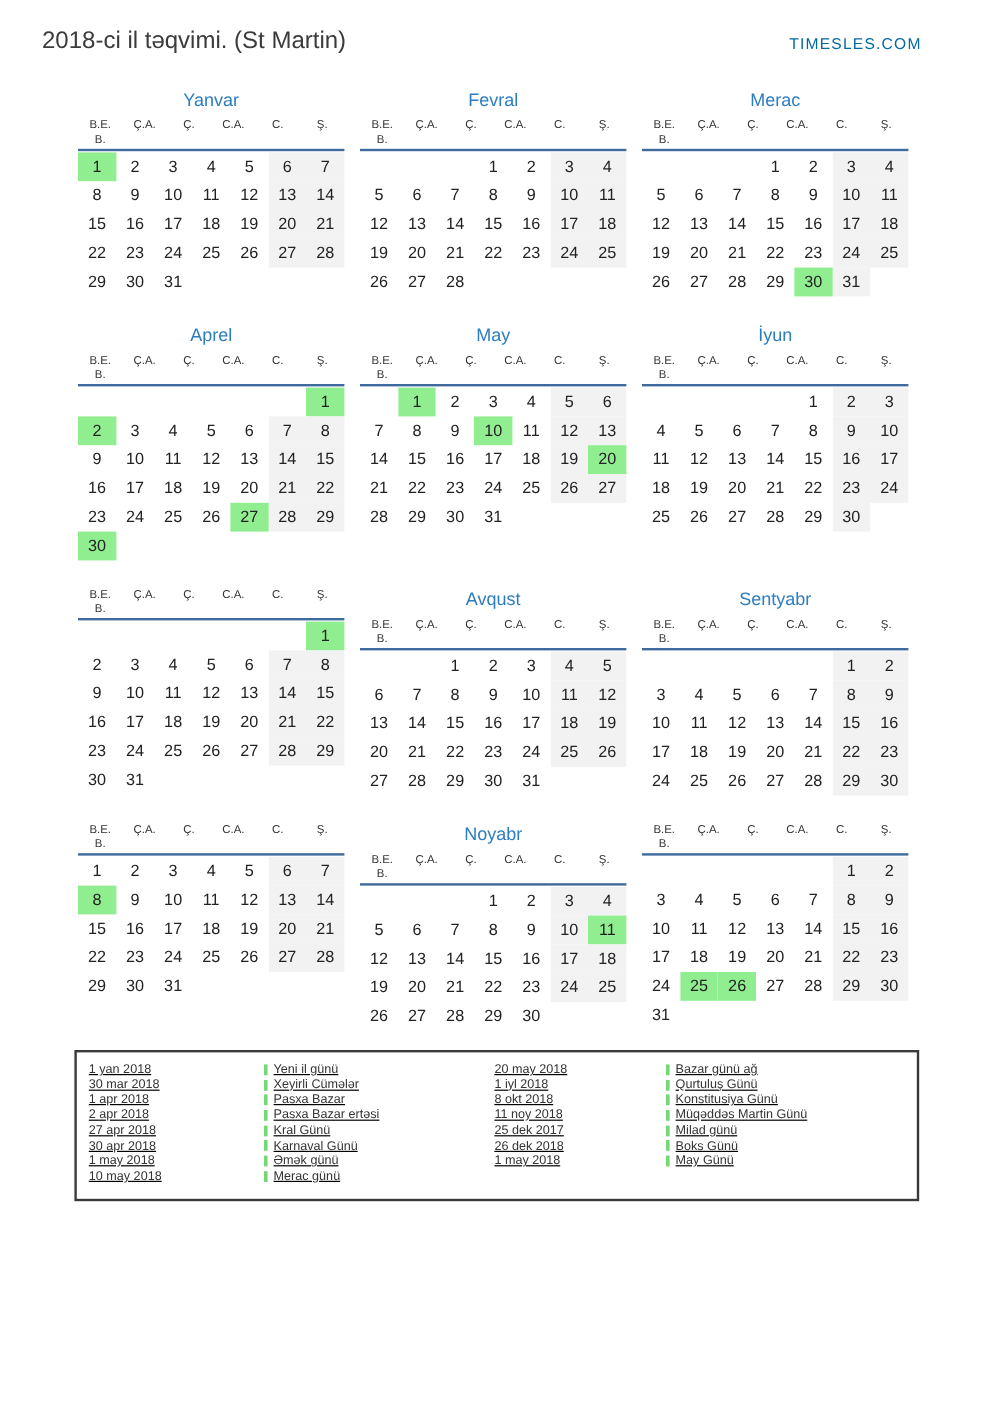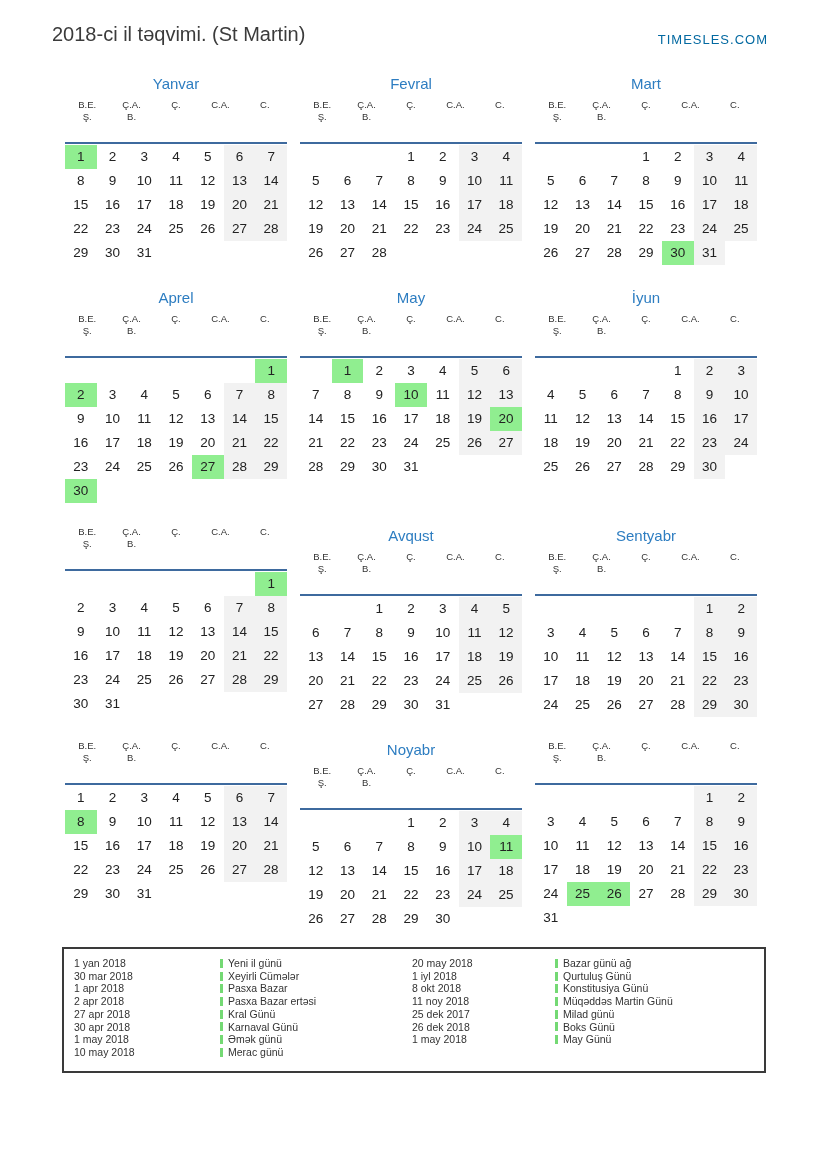--- a/index.html
+++ b/index.html
@@ -6,22 +6,22 @@
   html, body { margin: 0; padding: 0; }
   body {
     width: 827px;
     min-height: 1169px;
     background: #ffffff;
     font-family: "Liberation Sans", sans-serif;
   }
   .header {
     display: flex;
     justify-content: space-between;
-    align-items: flex-end;
-    padding: 21px 59px 0 52px;
+    align-items: center;
+    padding: 21px 59px 0 35px;
   }
   .page-title {
     font-size: 20px;
     font-weight: 400;
     color: #3b3b3b;
     margin: 0;
     line-height: 26px;
   }
   .site-link {
     font-size: 13px;
@@ -43,23 +43,23 @@
   .month-title {
     font-size: 15px;
     color: #2d7dc1;
     text-align: center;
     height: 20px;
     line-height: 20px;
     margin-bottom: 5px;
   }
   .weekdays {
     display: grid;
-    grid-template-columns: repeat(5, 1fr);
+    grid-template-columns: repeat(6, 1fr);
     border-bottom: 2px solid #3e6a9e;
-    padding-bottom: 19px;
+    padding-bottom: 1px;
   }
   .wd {
     font-size: 9.5px;
     color: #333333;
     text-align: center;
     line-height: 12px;
   }
   .days {
     display: grid;
     grid-template-columns: repeat(7, 1fr);
@@ -72,20 +72,21 @@
     color: #222222;
     text-align: center;
   }
   .day.weekend { background: #f2f2f2; }
   .day.holiday { background: #90ee90; }
   .legend {
     margin: 16px 0 0 62px;
     width: 704px;
     border: 2px solid #3a3a3a;
     padding: 8px 8px 12px 10px;
+    text-decoration: underline;
   }
   .legend-grid {
     display: grid;
     grid-template-columns: 146px 192px 143px 1fr;
   }
   .lg-cell {
     font-size: 10.5px;
     line-height: 12.7px;
     color: #333333;
     white-space: nowrap;
@@ -191,21 +192,21 @@
         <div class="day">22</div>
         <div class="day">23</div>
         <div class="day weekend">24</div>
         <div class="day weekend">25</div>
         <div class="day">26</div>
         <div class="day">27</div>
         <div class="day">28</div>
       </div>
     </div>
     <div class="month">
-      <div class="month-title">Mart</div>
+      <div class="month-title">Merac</div>
       <div class="weekdays">
         <span class="wd">B.E.</span>
         <span class="wd">Ç.A.</span>
         <span class="wd">Ç.</span>
         <span class="wd">C.A.</span>
         <span class="wd">C.</span>
         <span class="wd">Ş.</span>
         <span class="wd">B.</span>
       </div>
       <div class="days">

